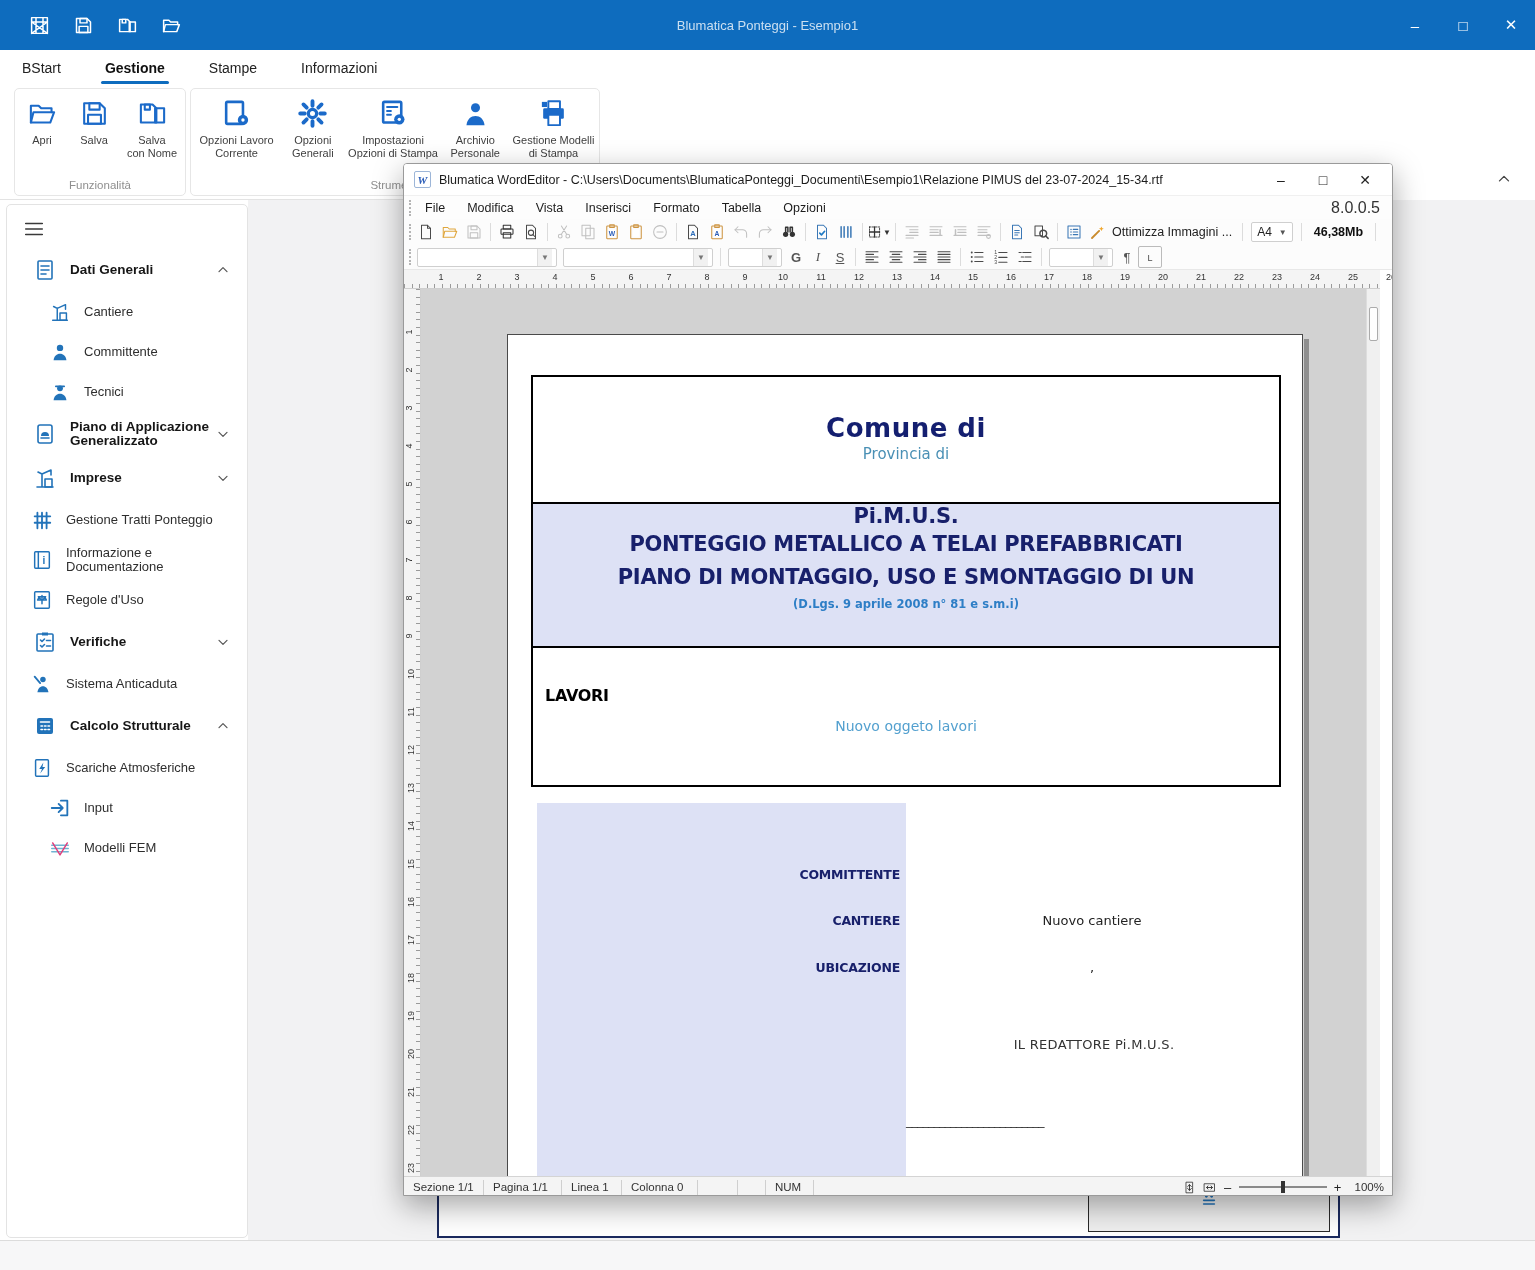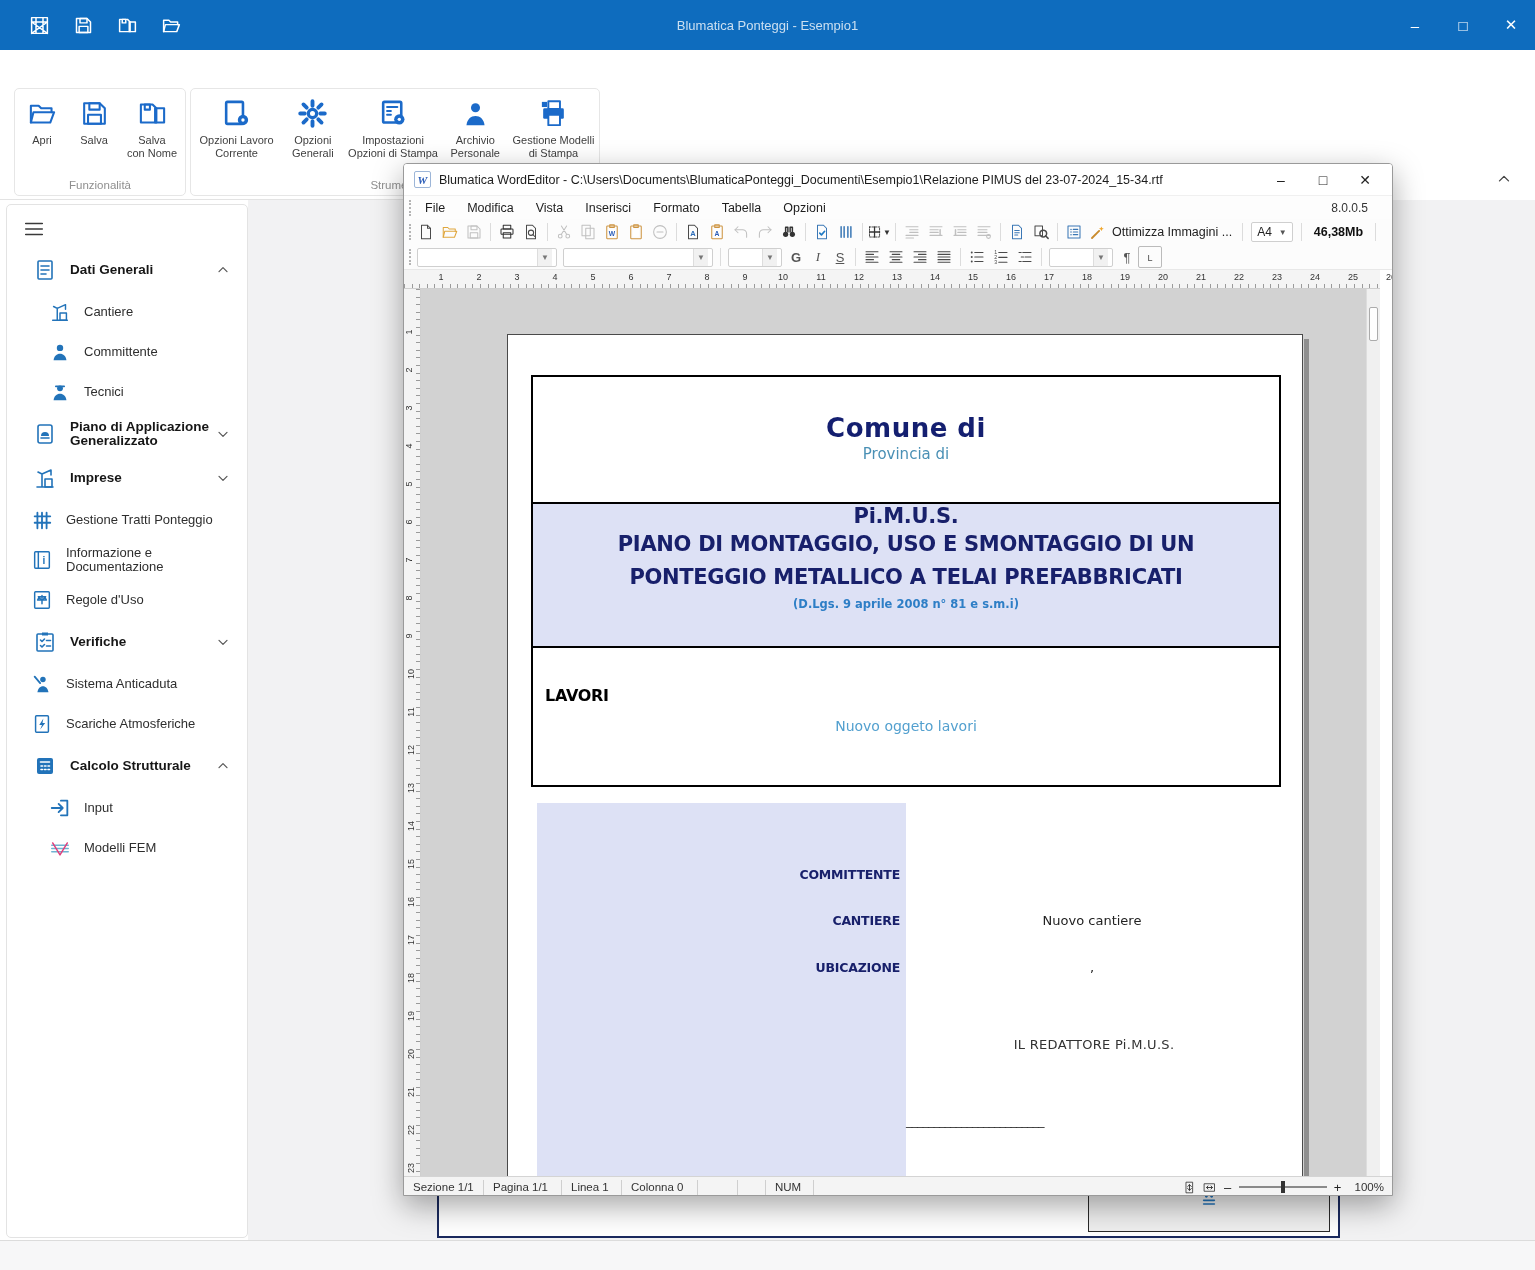--- a/index.html
+++ b/index.html
@@ -51,21 +51,21 @@
   
   #we { position:absolute; left:403px; top:163px; width:990px; height:1033px; background:#fff; border:1px solid #9a9a9a; border-radius:4px 4px 0 0; box-shadow:0 10px 30px rgba(0,0,0,.35); overflow:hidden; }
   #we-title { position:absolute; left:0; top:0; width:100%; height:32px; background:#fff; display:flex; align-items:center; border-bottom:1px solid #f0f0f0; }
   #we-icon { width:17px; height:17px; margin-left:10px; background:#fff; border:1px solid #9db6d8; border-radius:2px; color:#2b5db8; font-weight:bold; font-size:11px; font-family:"Liberation Serif",serif; display:flex; align-items:center; justify-content:center; font-style:italic; }
   #we-title .t { margin-left:8px; font-size:12.5px; color:#1c1c1c; white-space:nowrap; }
   #we-ctrls { position:absolute; right:6px; top:0; height:32px; display:flex; }
   #we-ctrls .wc { width:42px; height:32px; display:flex; align-items:center; justify-content:center; color:#222; font-size:14px; }
   #we-menu { position:absolute; left:0; top:32px; width:100%; height:23px; display:flex; align-items:center; background:#fdfdfd; }
   .drag-dots { width:5px; height:16px; margin-left:5px; border-left:2px dotted #b5b5b5; }
   .menu-item { padding:0 11px; font-size:12.5px; color:#1d1d1d; }
-  #we-version { margin-left:auto; margin-right:24px; font-size:12px; color:#333; }
+  #we-version { margin-left:auto; margin-right:12px; font-size:16px; color:#333; }
   #we-tb1 { position:absolute; left:0; top:55px; width:100%; height:26px; display:flex; align-items:center; background:#fcfcfc; }
   #we-tb2 { position:absolute; left:0; top:81px; width:100%; height:25px; display:flex; align-items:center; background:#fcfcfc; border-bottom:1px solid #e8e8e8; }
   .tbtn { width:24px; height:22px; display:flex; align-items:center; justify-content:center; color:#4a4a4a; flex:0 0 auto; }
   .tbtn.dis { color:#c0c0c0; }
   .tbtn.c-folder { color:#dfa63d; } .tbtn.c-clip { color:#cd9441; } .tbtn.c-dark { color:#333; } .tbtn.c-blue { color:#3a77b5; }
   .tsep { width:1px; height:18px; background:#dcdcdc; margin:0 4px; flex:0 0 auto; }
   .tlabel { font-size:12.5px; color:#222; margin:0 6px 0 2px; white-space:nowrap; }
   .tselect { height:20px; display:flex; align-items:center; border:1px solid #cfcfcf; border-radius:2px; background:#fff; padding:0 5px; font-size:12px; color:#222; margin:0 4px; }
   .tselect .arr { margin-left:7px; font-size:8px; color:#555; }
   .tsize { font-size:12.5px; font-weight:bold; color:#111; margin:0 8px; white-space:nowrap; }
@@ -153,20 +153,26 @@
         </div>
       </div>
     <div id="main-title">Blumatica Ponteggi - Esempio1</div>
     <div class="win-ctrls">
       <div class="wc">–</div>
       <div class="wc">□</div>
       <div class="wc">✕</div>
     </div>
   </div>
 
+  <div id="tabbar">
+      <div class="tab">BStart</div>
+      <div class="tab active">Gestione</div>
+      <div class="tab">Stampe</div>
+      <div class="tab">Informazioni</div>
+    </div>
 
   <div id="ribbon">
       <div class="rgroup" style="left: 14px; width: 172px;">
         <div class="rbtns">
           <div class="rbtn" style="width: 50px;">
             <span>
               <svg viewBox="0 0 24 24" width="31" height="31" fill="none" stroke="currentColor" stroke-width="1.6" stroke-linecap="round" stroke-linejoin="round">
                 <path d="M3 19V6h6l2 2h8v3"></path>
                 <path d="M5 11h16l-3 8H3z"></path>
               </svg>
@@ -401,42 +407,42 @@
         <div class="side-item plain">
           <span class="s-icon">
             <svg viewBox="0 0 24 24" width="22" height="22" fill="none" stroke="currentColor" stroke-width="1.6" stroke-linecap="round" stroke-linejoin="round">
               <circle cx="13" cy="7" r="3" fill="currentColor" stroke="none"></circle>
               <path d="M7 21c.5-4 3-6.5 6-6.5s5.5 2.5 6 6.5z" fill="currentColor" stroke="none"></path>
               <path d="M4 4l6 7" stroke-width="2"></path>
             </svg>
           </span>
           <span class="s-label">Sistema Anticaduta</span>
         </div>
-        <div class="side-item plain">
-          <span class="s-icon">
-            <svg viewBox="0 0 24 24" width="22" height="22" fill="none" stroke="currentColor" stroke-width="1.6" stroke-linecap="round" stroke-linejoin="round">
-              <rect x="5" y="3" width="14" height="18" rx="1"></rect>
-              <path d="M13.5 6l-4.5 7h3l-2 5 5.5-7h-3z" fill="currentColor" stroke="none"></path>
-            </svg>
-          </span>
-          <span class="s-label">Scariche Atmosferiche</span>
-        </div>
         <div class="side-item parent">
           <span class="s-icon">
             <svg viewBox="0 0 24 24" width="24" height="24" fill="none" stroke="currentColor" stroke-width="1.6" stroke-linecap="round" stroke-linejoin="round">
               <rect x="4" y="4" width="16" height="16" rx="2" fill="currentColor" stroke="none"></rect>
               <path d="M7.5 8h9M8 12h1.5m2 0h1.5m2 0h1.5M8 15.5h1.5m2 0h1.5m2 0h1.5" stroke="#fff"></path>
             </svg>
           </span>
           <span class="s-label">Calcolo Strutturale</span>
           <span class="s-chev">
             <svg viewBox="0 0 24 24" width="16" height="16" fill="none" stroke="currentColor" stroke-width="1.5" stroke-linecap="round" stroke-linejoin="round">
               <path d="M6 14.5l6-6 6 6" stroke-width="1.8"></path>
             </svg>
           </span>
+        </div>
+        <div class="side-item plain">
+          <span class="s-icon">
+            <svg viewBox="0 0 24 24" width="22" height="22" fill="none" stroke="currentColor" stroke-width="1.6" stroke-linecap="round" stroke-linejoin="round">
+              <rect x="5" y="3" width="14" height="18" rx="1"></rect>
+              <path d="M13.5 6l-4.5 7h3l-2 5 5.5-7h-3z" fill="currentColor" stroke="none"></path>
+            </svg>
+          </span>
+          <span class="s-label">Scariche Atmosferiche</span>
         </div>
         <div class="side-item child">
           <span class="s-icon">
             <svg viewBox="0 0 24 24" width="22" height="22" fill="none" stroke="currentColor" stroke-width="1.6" stroke-linecap="round" stroke-linejoin="round">
               <path d="M13 4h7v16h-7" stroke-width="2"></path>
               <path d="M3 12h12m0 0l-4.5-4.5M15 12l-4.5 4.5" stroke-width="2"></path>
             </svg>
           </span>
           <span class="s-label">Input</span>
         </div>
@@ -791,22 +797,22 @@
         </div>
       <div id="page-shadow"></div>
       <div id="page">
         <div id="doc-box">
           <div class="sec1">
             <div id="doc-comune">Comune di</div>
             <div id="doc-provincia">Provincia di</div>
           </div>
           <div class="sec2">
             <div id="doc-pimus">Pi.M.U.S.</div>
+            <div class="pimus-line">PONTEGGIO METALLICO A TELAI PREFABBRICATI</div>
             <div class="pimus-line">PIANO DI MONTAGGIO, USO E SMONTAGGIO DI UN</div>
-            <div class="pimus-line">PONTEGGIO METALLICO A TELAI PREFABBRICATI</div>
             <div id="doc-dlgs">(D.Lgs. 9 aprile 2008 n° 81 e s.m.i)</div>
           </div>
           <div class="sec3">
             <div id="doc-lavori">LAVORI</div>
             <div id="doc-lavori-val">Nuovo oggeto lavori</div>
           </div>
         </div>
         <div id="doc-table-left"></div>
         <div id="doc-table-right"></div>
         <div id="doc-table-rows">

